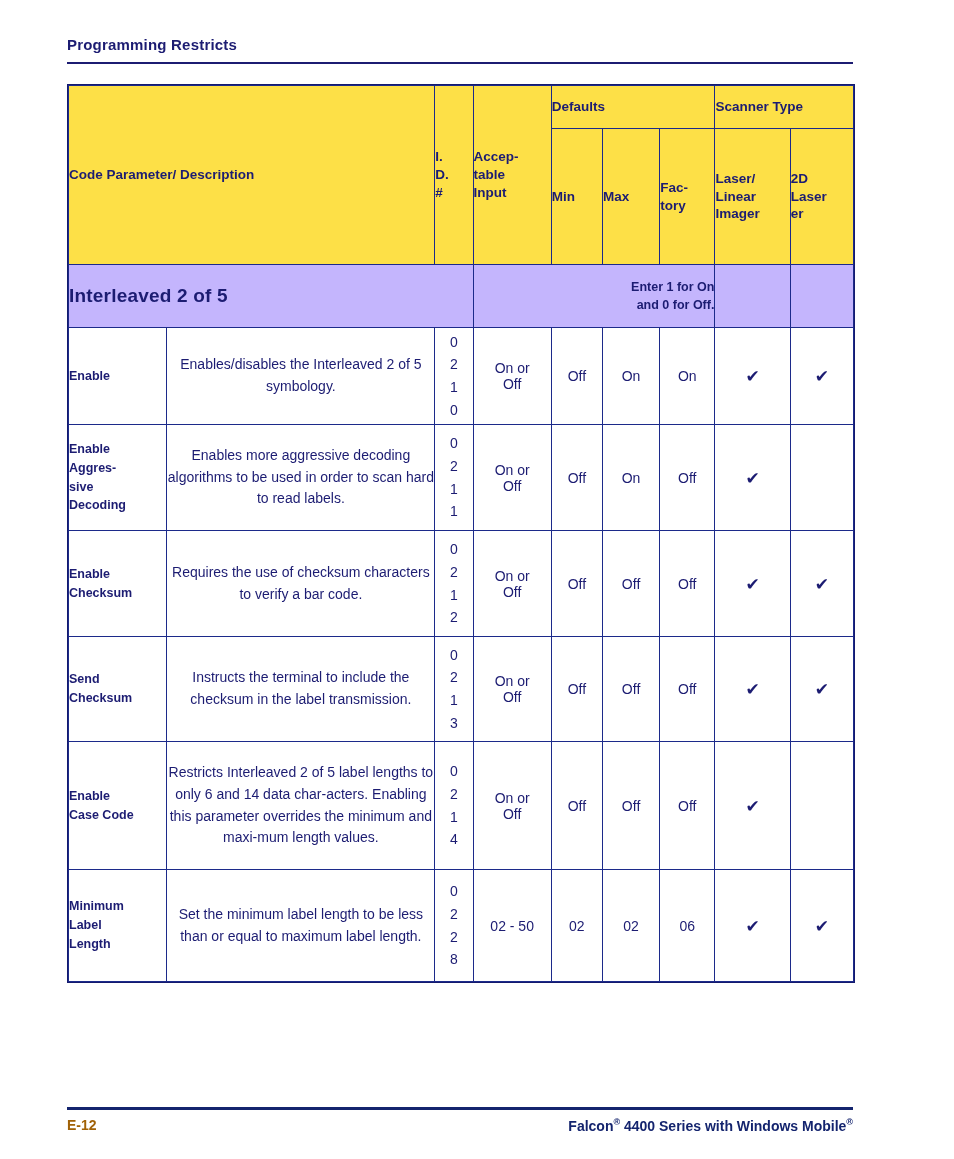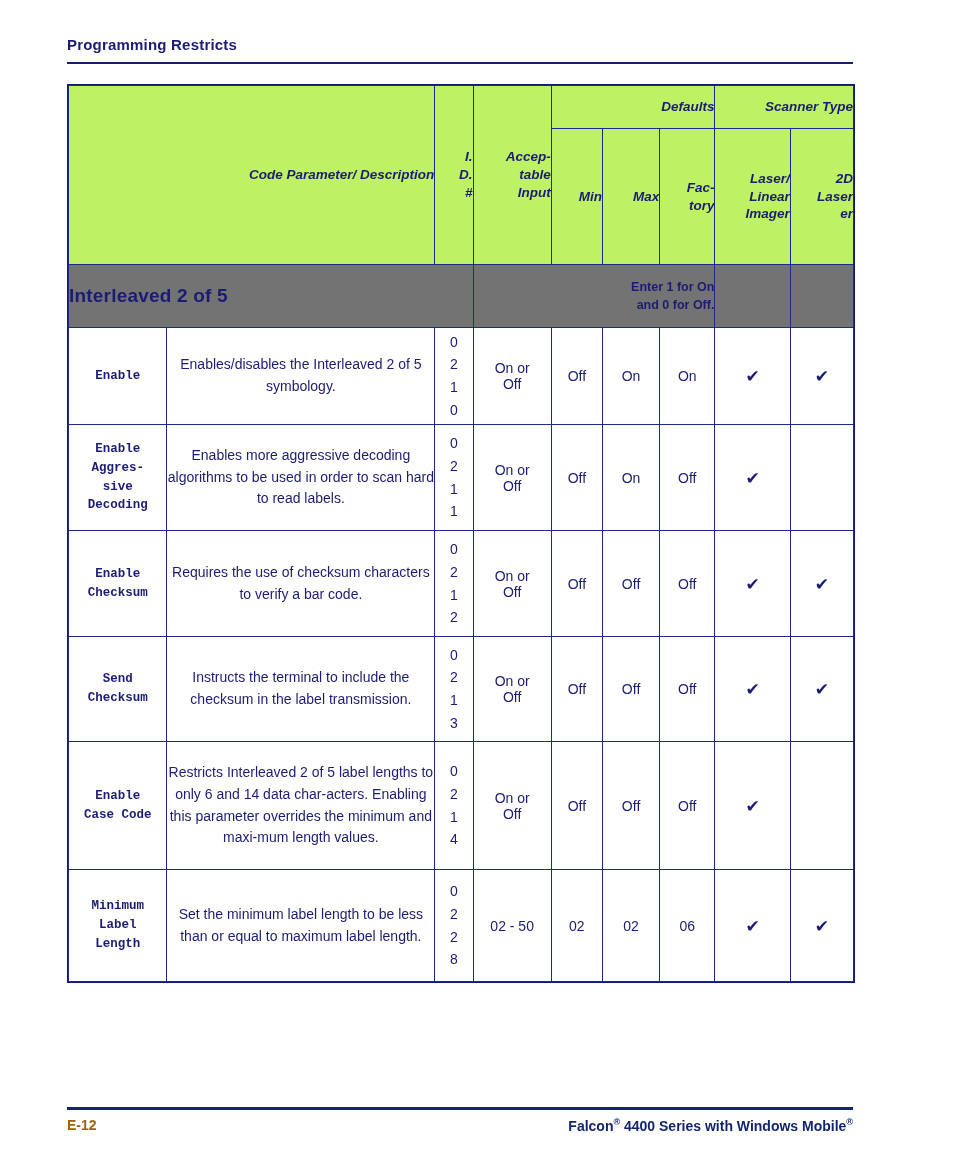--- a/index.html
+++ b/index.html
@@ -67,35 +67,34 @@
   table.params {
     outline: none;
   }
   .tbl-wrap {
     border: 1px solid #141a6e;
     box-sizing: content-box;
   }
 
   
   .hdr {
-    background: #bef264;
-    text-align: right;
+    background: #fde047;
+    text-align: left;
     font-weight: bold;
     font-size: 13.5px;
     line-height: 1.32;
     color: #14246e;
-    font-style: italic;
   }
   .hdr-tall {
     height: 135px;
   }
 
   
   .band {
-    background: #737373;
+    background: #c4b5fd;
     height: 62px;
   }
   .band-title {
     font-size: 19px;
     font-weight: bold;
     color: #14246e;
     padding-left: 13px;
     text-align: left;
     letter-spacing: 0.2px;
   }
@@ -106,23 +105,22 @@
     line-height: 1.45;
     color: #14246e;
   }
 
   
   .c-param {
     font-size: 12.5px;
     font-weight: bold;
     line-height: 1.5;
     padding: 0 0 0 12px;
-    text-align: center;
-    color: #14246e;
-    font-family: Liberation Mono, monospace;
+    text-align: left;
+    color: #14246e;
   }
   .c-desc {
     font-size: 14px;
     line-height: 1.55;
     padding: 0 8px 0 11px;
     text-align: center;
     color: #1c2580;
     margin-top: 20px;
   }
   .c-id {

